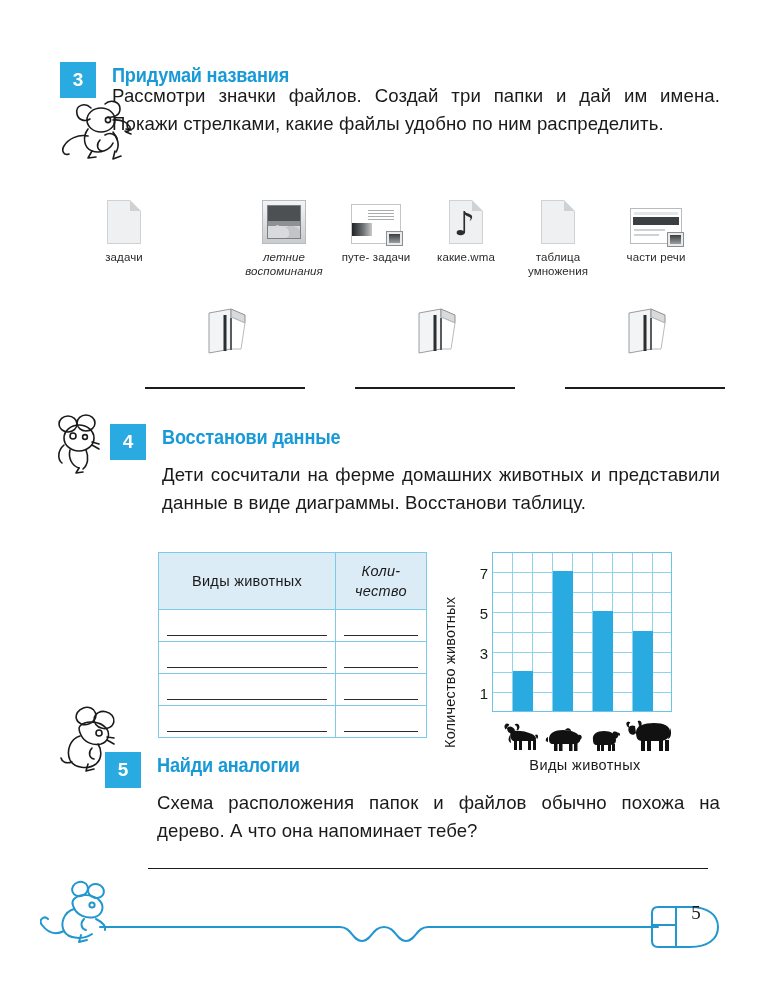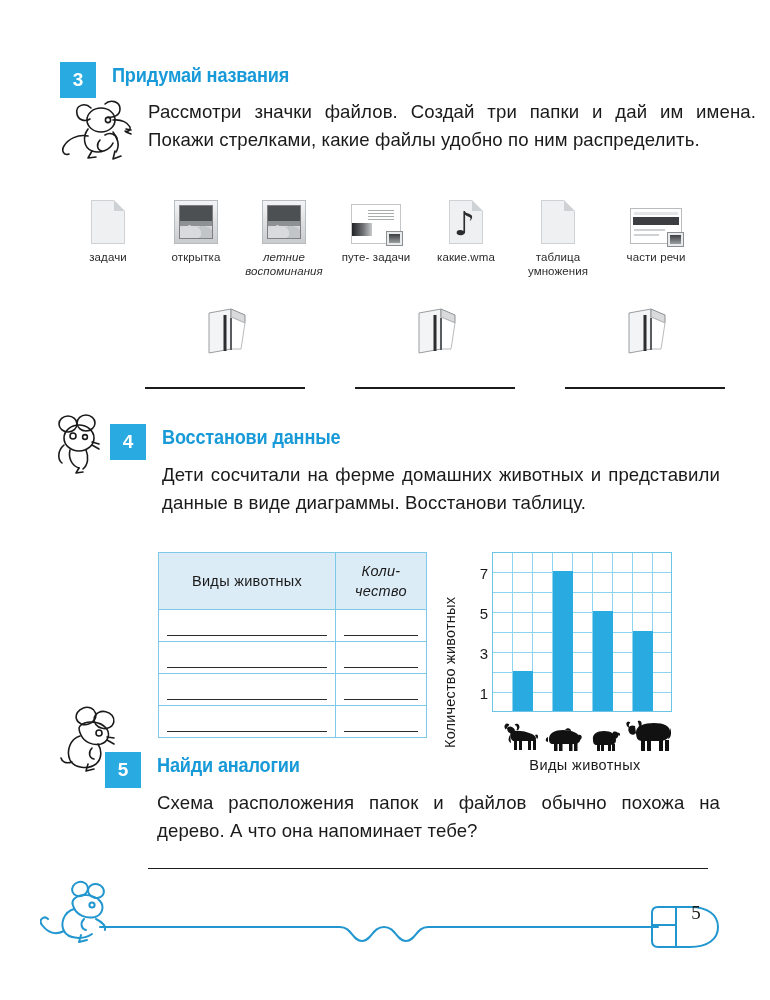--- a/index.html
+++ b/index.html
@@ -249,21 +249,21 @@
 </head>
 <body>
 
 <div class="page">
 
   <div class="task" style="left:60px;top:62px;width:660px;">
     <div class="task-head">
       <div class="num-box">3</div>
       <div class="task-title">Придумай названия</div>
     </div>
-    <div class="task-body" style="top:36px;width:608px;margin-left:36px;">
+    <div class="task-body" style="top:20px;width:608px;">
       <p>Рассмотри значки файлов. Создай три папки и дай им имена. Покажи стрелками, какие файлы удобно  по  ним  распределить.</p>
     </div>
   </div>
 
   <div class="mascot" style="left:58px;top:96px;">
     <svg width="88" height="66" viewBox="0 0 88 66" fill="none" stroke="#1a1a1a" stroke-width="1.6" stroke-linecap="round" stroke-linejoin="round">
       <path d="M47 8 C52 3 62 5 62 13 C62 19 56 22 50 21"></path>
       <path d="M33 12 C27 6 17 9 19 18 C20 24 27 26 32 23"></path>
       <ellipse cx="43" cy="24" rx="14" ry="12"></ellipse>
       <path d="M55 24 C64 23 70 27 72 31 C73 34 70 36 67 35"></path>
@@ -275,35 +275,27 @@
       <path d="M34 55 l-4 7 l8 -1"></path>
       <path d="M57 55 l-2 8 l8 -3"></path>
       <path d="M30 40 C20 38 10 43 6 50 C3 55 6 60 11 58"></path>
       <path d="M47 39 C52 36 58 38 59 43"></path>
       <path d="M42 44 C38 48 39 54 44 55"></path>
     </svg>
   </div>
 
   <div class="files">
 
-    <div class="file-item" style="left:0px;">
+    <div class="file-item" style="left:16px;">
       <div class="file-icon">
           <div class="ico-doc"></div>
         </div>
       <div class="file-label">задачи</div>
     </div>
 
-    <div class="file-item" style="left:88px;">
-      <div class="file-icon">
-          <div class="ico-pic">
-            <div class="inner"></div>
-          </div>
-        </div>
-      <div class="file-label">открытка</div>
-    </div>
 
     <div class="file-item" style="left:176px;font-style:italic;">
       <div class="file-icon">
           <div class="ico-pic">
             <div class="inner"></div>
           </div>
         </div>
       <div class="file-label">летние
 воспоминания</div>
     </div>

